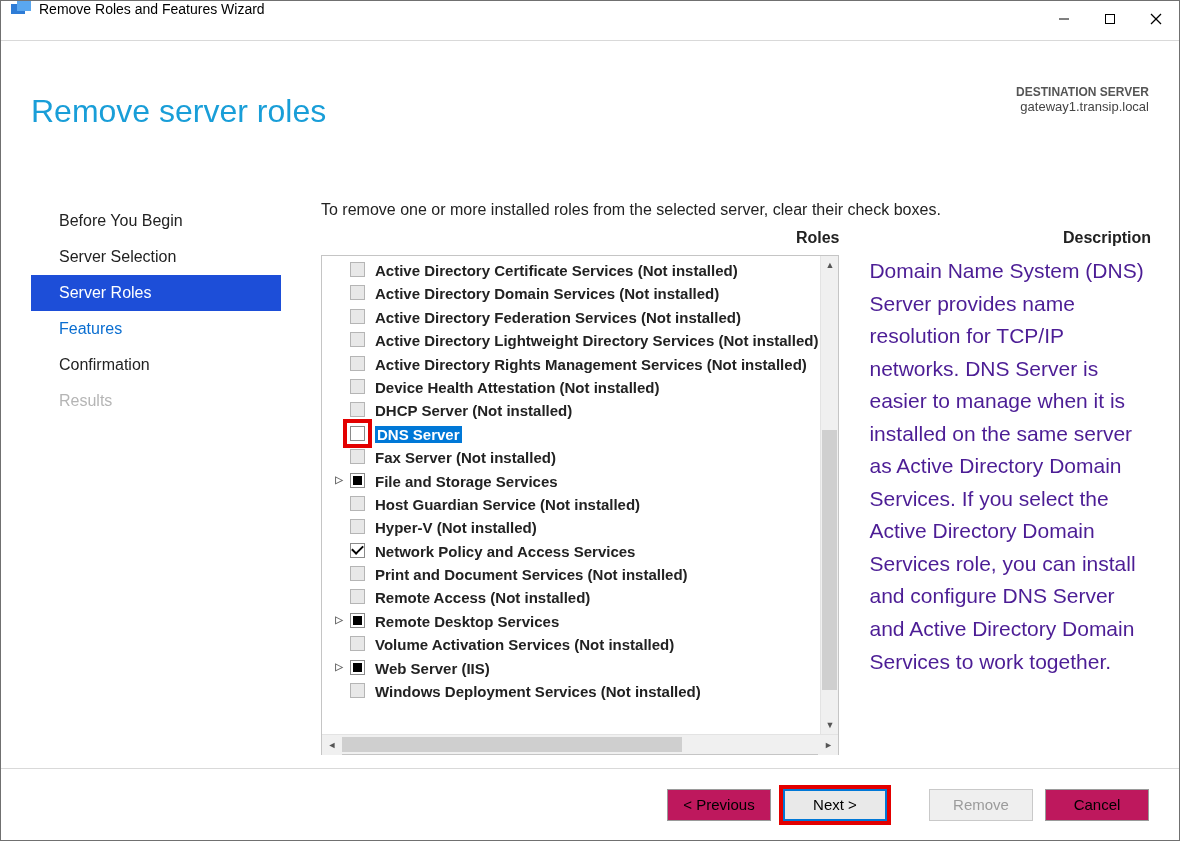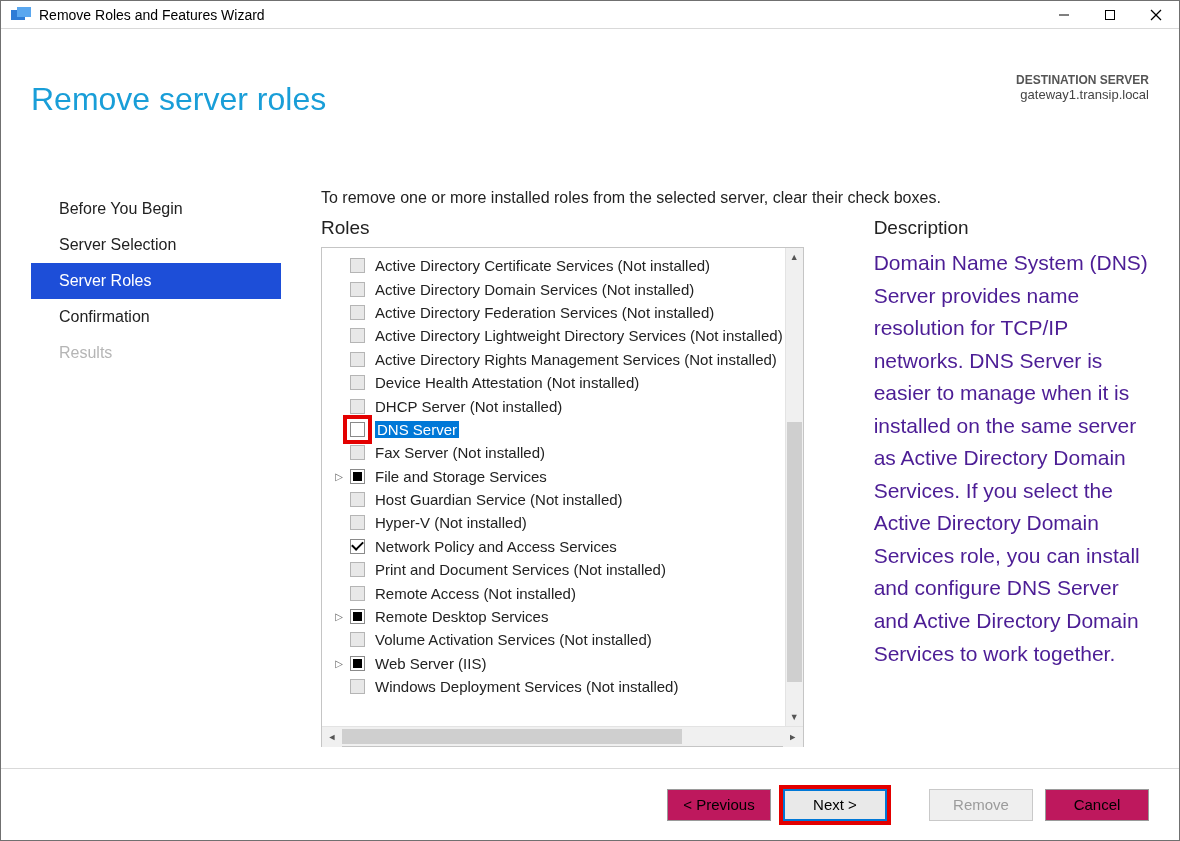--- a/index.html
+++ b/index.html
@@ -11,22 +11,22 @@
     background:#fff;
   }
   .window {
     width:1180px; height:841px;
     border:1px solid #707070;
     position:relative;
     display:flex; flex-direction:column;
     background:#fff;
   }
   .titlebar {
-    height:28px;
-    display:flex; align-items:center;
+    height:40px;
+    display:flex; 
     border-bottom:1px solid #d9d9d9;
   }
   .titlebar .app-icon {
     width:20px; height:16px; margin:0 8px 0 10px;
     display:flex; align-items:center; justify-content:center;
   }
   .titlebar .title { font-size:14px; flex:0 0 auto; color:#000;}
   .titlebar .spacer { flex:1; }
   .winbtn {
     width:46px; height:36px;
@@ -56,24 +56,24 @@
     padding-left:28px; font-size:16px;
     cursor:default;
   }
   .step.active { background:#1d4ed8; color:#fff; }
   .step.link  { color:#0a6ed1; }
   .step.disabled { color:#b5b5b5; }
   .main {
     position:absolute; left:320px; right:28px; top:160px; bottom:90px;
   }
   .instruction { font-size:16px; color:#222; margin-bottom:10px;}
-  .roles-label, .desc-label { font-weight:400; font-size:19px; margin-bottom:8px;}
+  .roles-label, .desc-label { font-weight:700; font-size:16px; margin-bottom:8px;text-align:right;}
   .columns { display:flex; gap:30px; }
   .roles-col { flex:0 0 480px; }
-  .desc-col  { flex:1;margin-left:40px; }
+  .desc-col  { flex:1; }
   .roles-box {
     border:1px solid #c5c5c5;
     height:500px;
     display:flex; flex-direction:column;
   }
   .roles-scroll {
     flex:1; overflow:hidden; position:relative;
     padding:6px 0 6px 0;
   }
   .vscroll {
@@ -98,23 +98,23 @@
     display:flex; align-items:center; justify-content:center;
     font-size:9px; color:#555; background:#f0f0f0;
   }
   .hscroll .arrow.left { left:0; }
   .hscroll .arrow.right { right:0; }
   .hscroll .thumb {
     position:absolute; top:2px; bottom:2px; left:20px; width:340px;
     background:#cfcfcf;
   }
   .role-row {
-    display:flex; align-items:center;
+    display:flex; align-items:flex-start;
     height:23.4px; padding-left:10px; padding-right:20px;
-    white-space:nowrap; font-size:15px;
+    white-space:nowrap; font-size:15px;font-weight:bold;
   }
   .role-row .expander {
     width:14px; height:14px; margin-right:4px;
     display:flex; align-items:center; justify-content:center;
     font-size:10px; color:#666;
   }
   .role-row .cb {
     width:15px; height:15px; border:1px solid #8a8a8a;
     margin-right:10px; flex:0 0 auto;
     display:flex; align-items:center; justify-content:center;
@@ -196,20 +196,21 @@
 
     <div class="dest">
       <div class="lbl">DESTINATION SERVER</div>
       <div>gateway1.transip.local</div>
     </div>
 
     <div class="sidebar" id="sidebar">
         <div class="step">Before You Begin</div>
         <div class="step">Server Selection</div>
         <div class="step active">Server Roles</div>
+        <div class="step link">Features</div>
         <div class="step">Confirmation</div>
         <div class="step disabled">Results</div>
       </div>
 
     <div class="main">
       <div class="instruction">To remove one or more installed roles from the selected server, clear their check boxes.</div>
       <div class="columns">
         <div class="roles-col">
           <div class="roles-label">Roles</div>
           <div class="roles-box">

